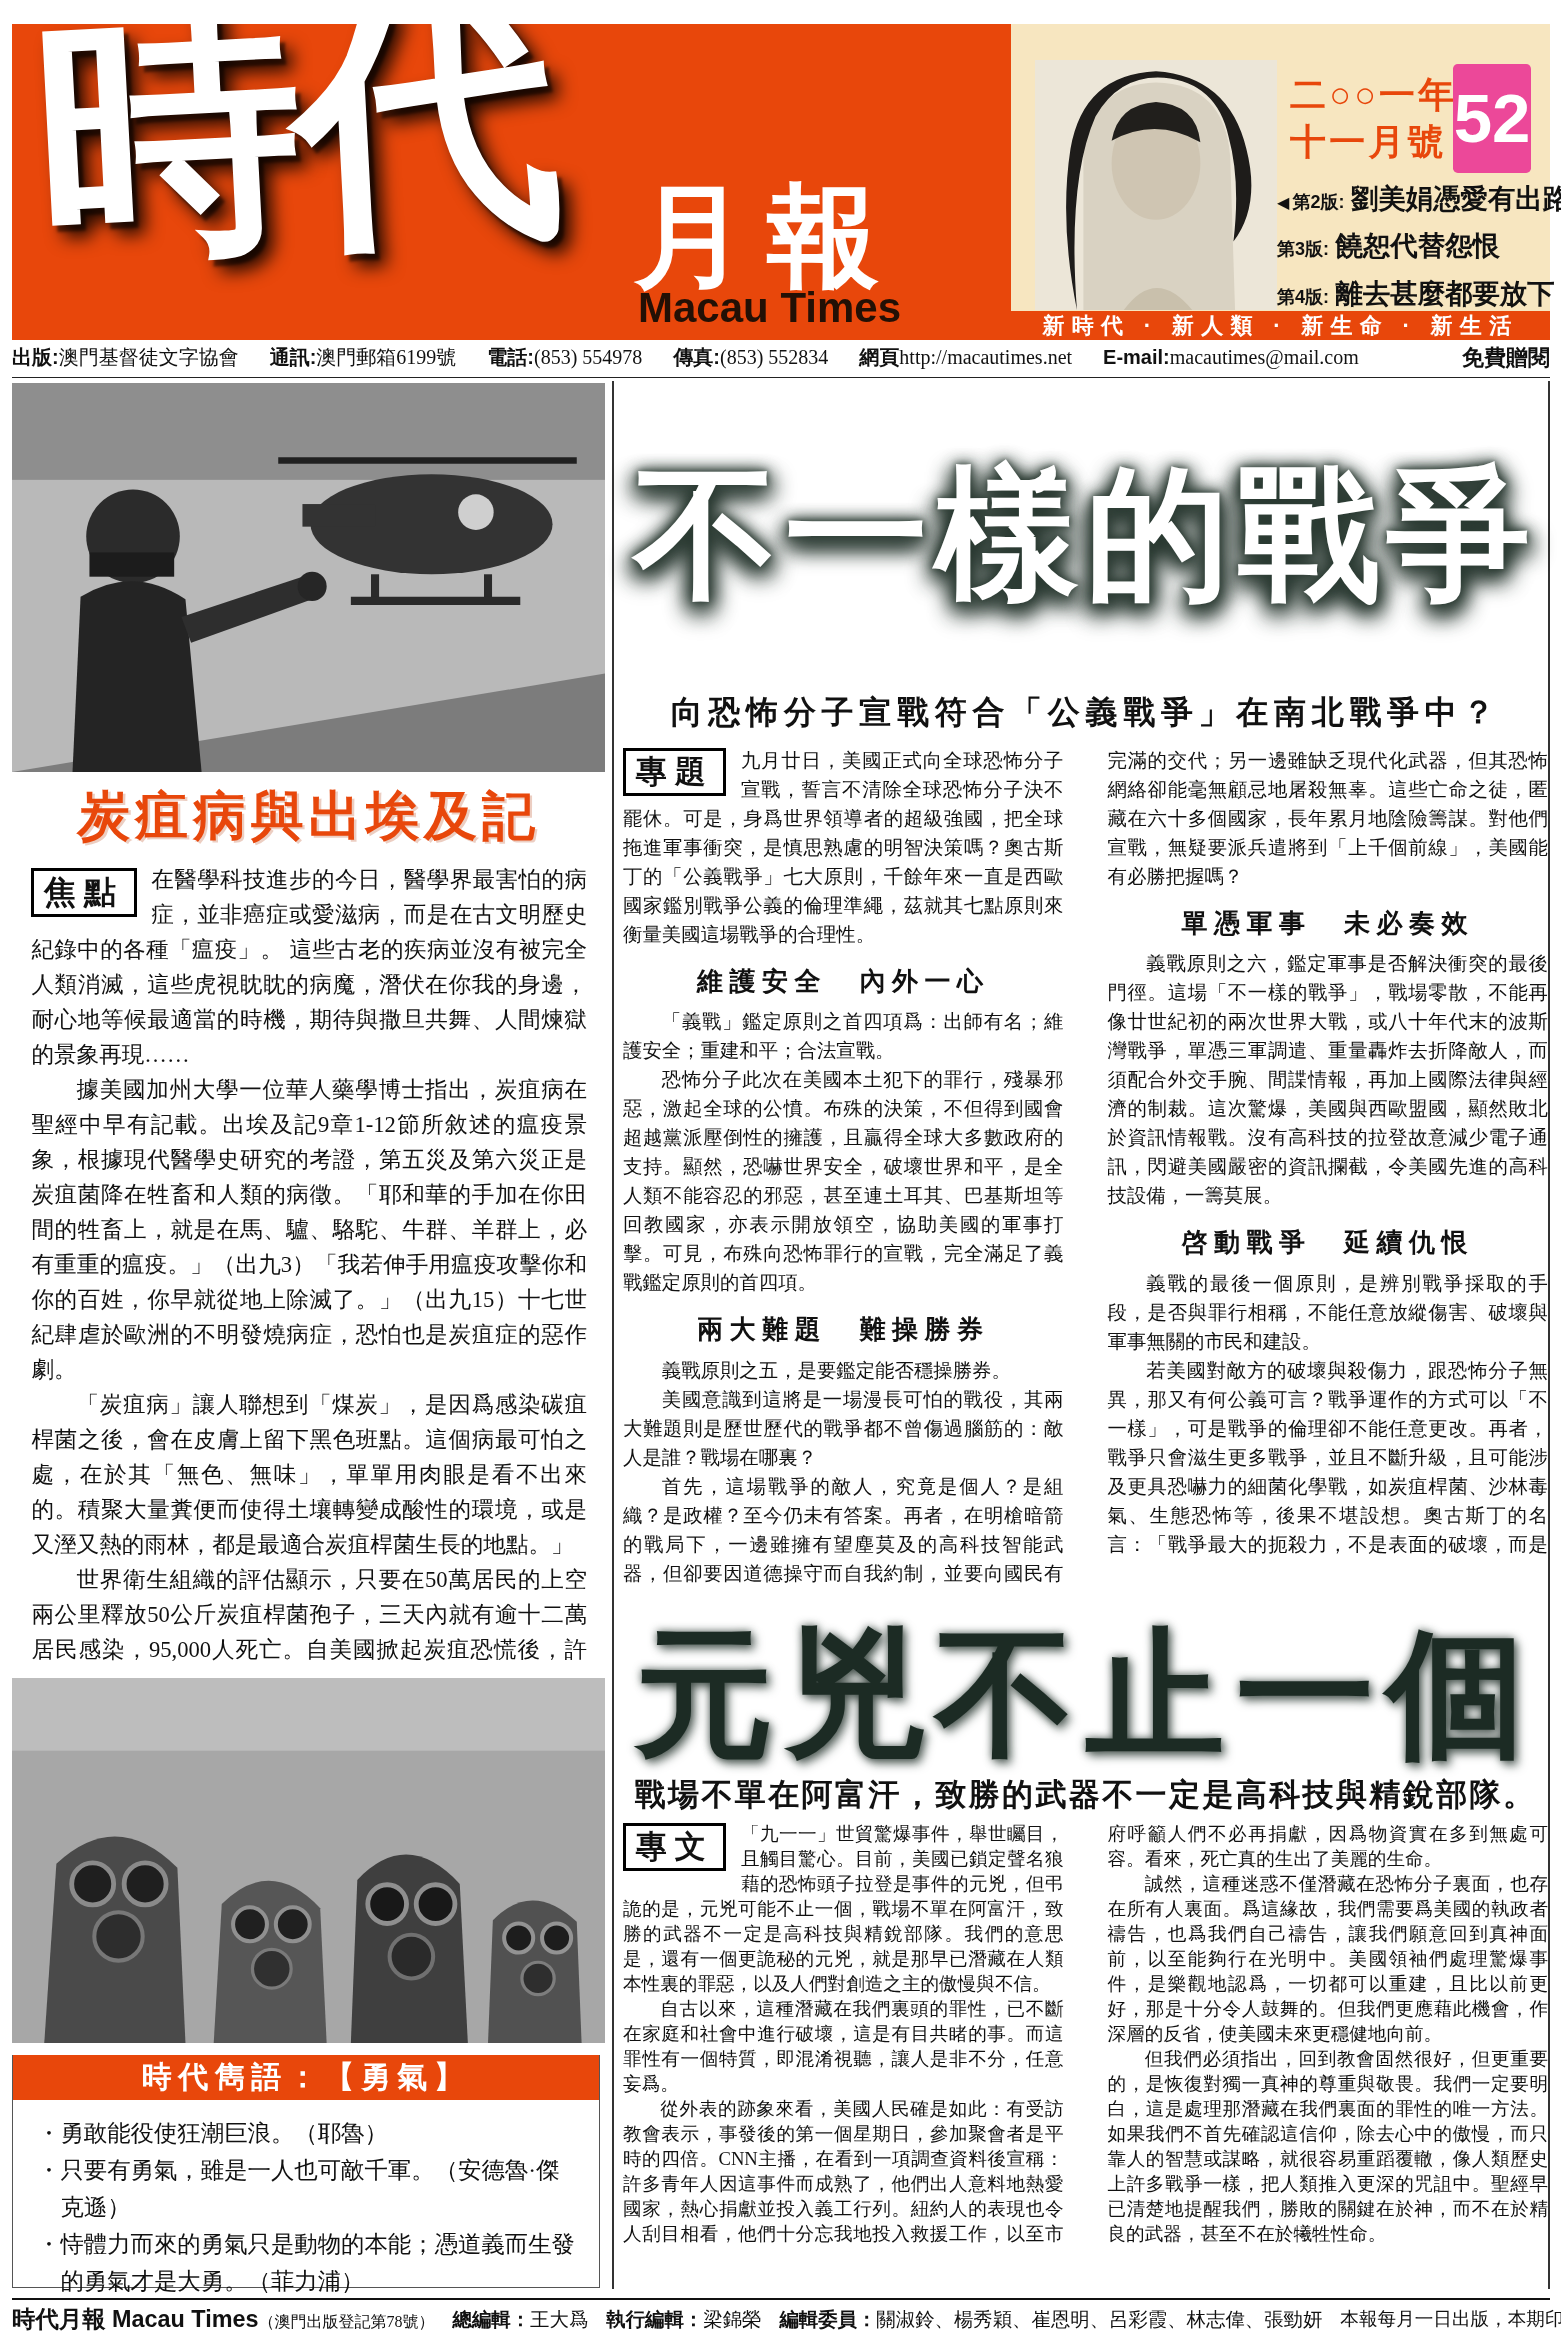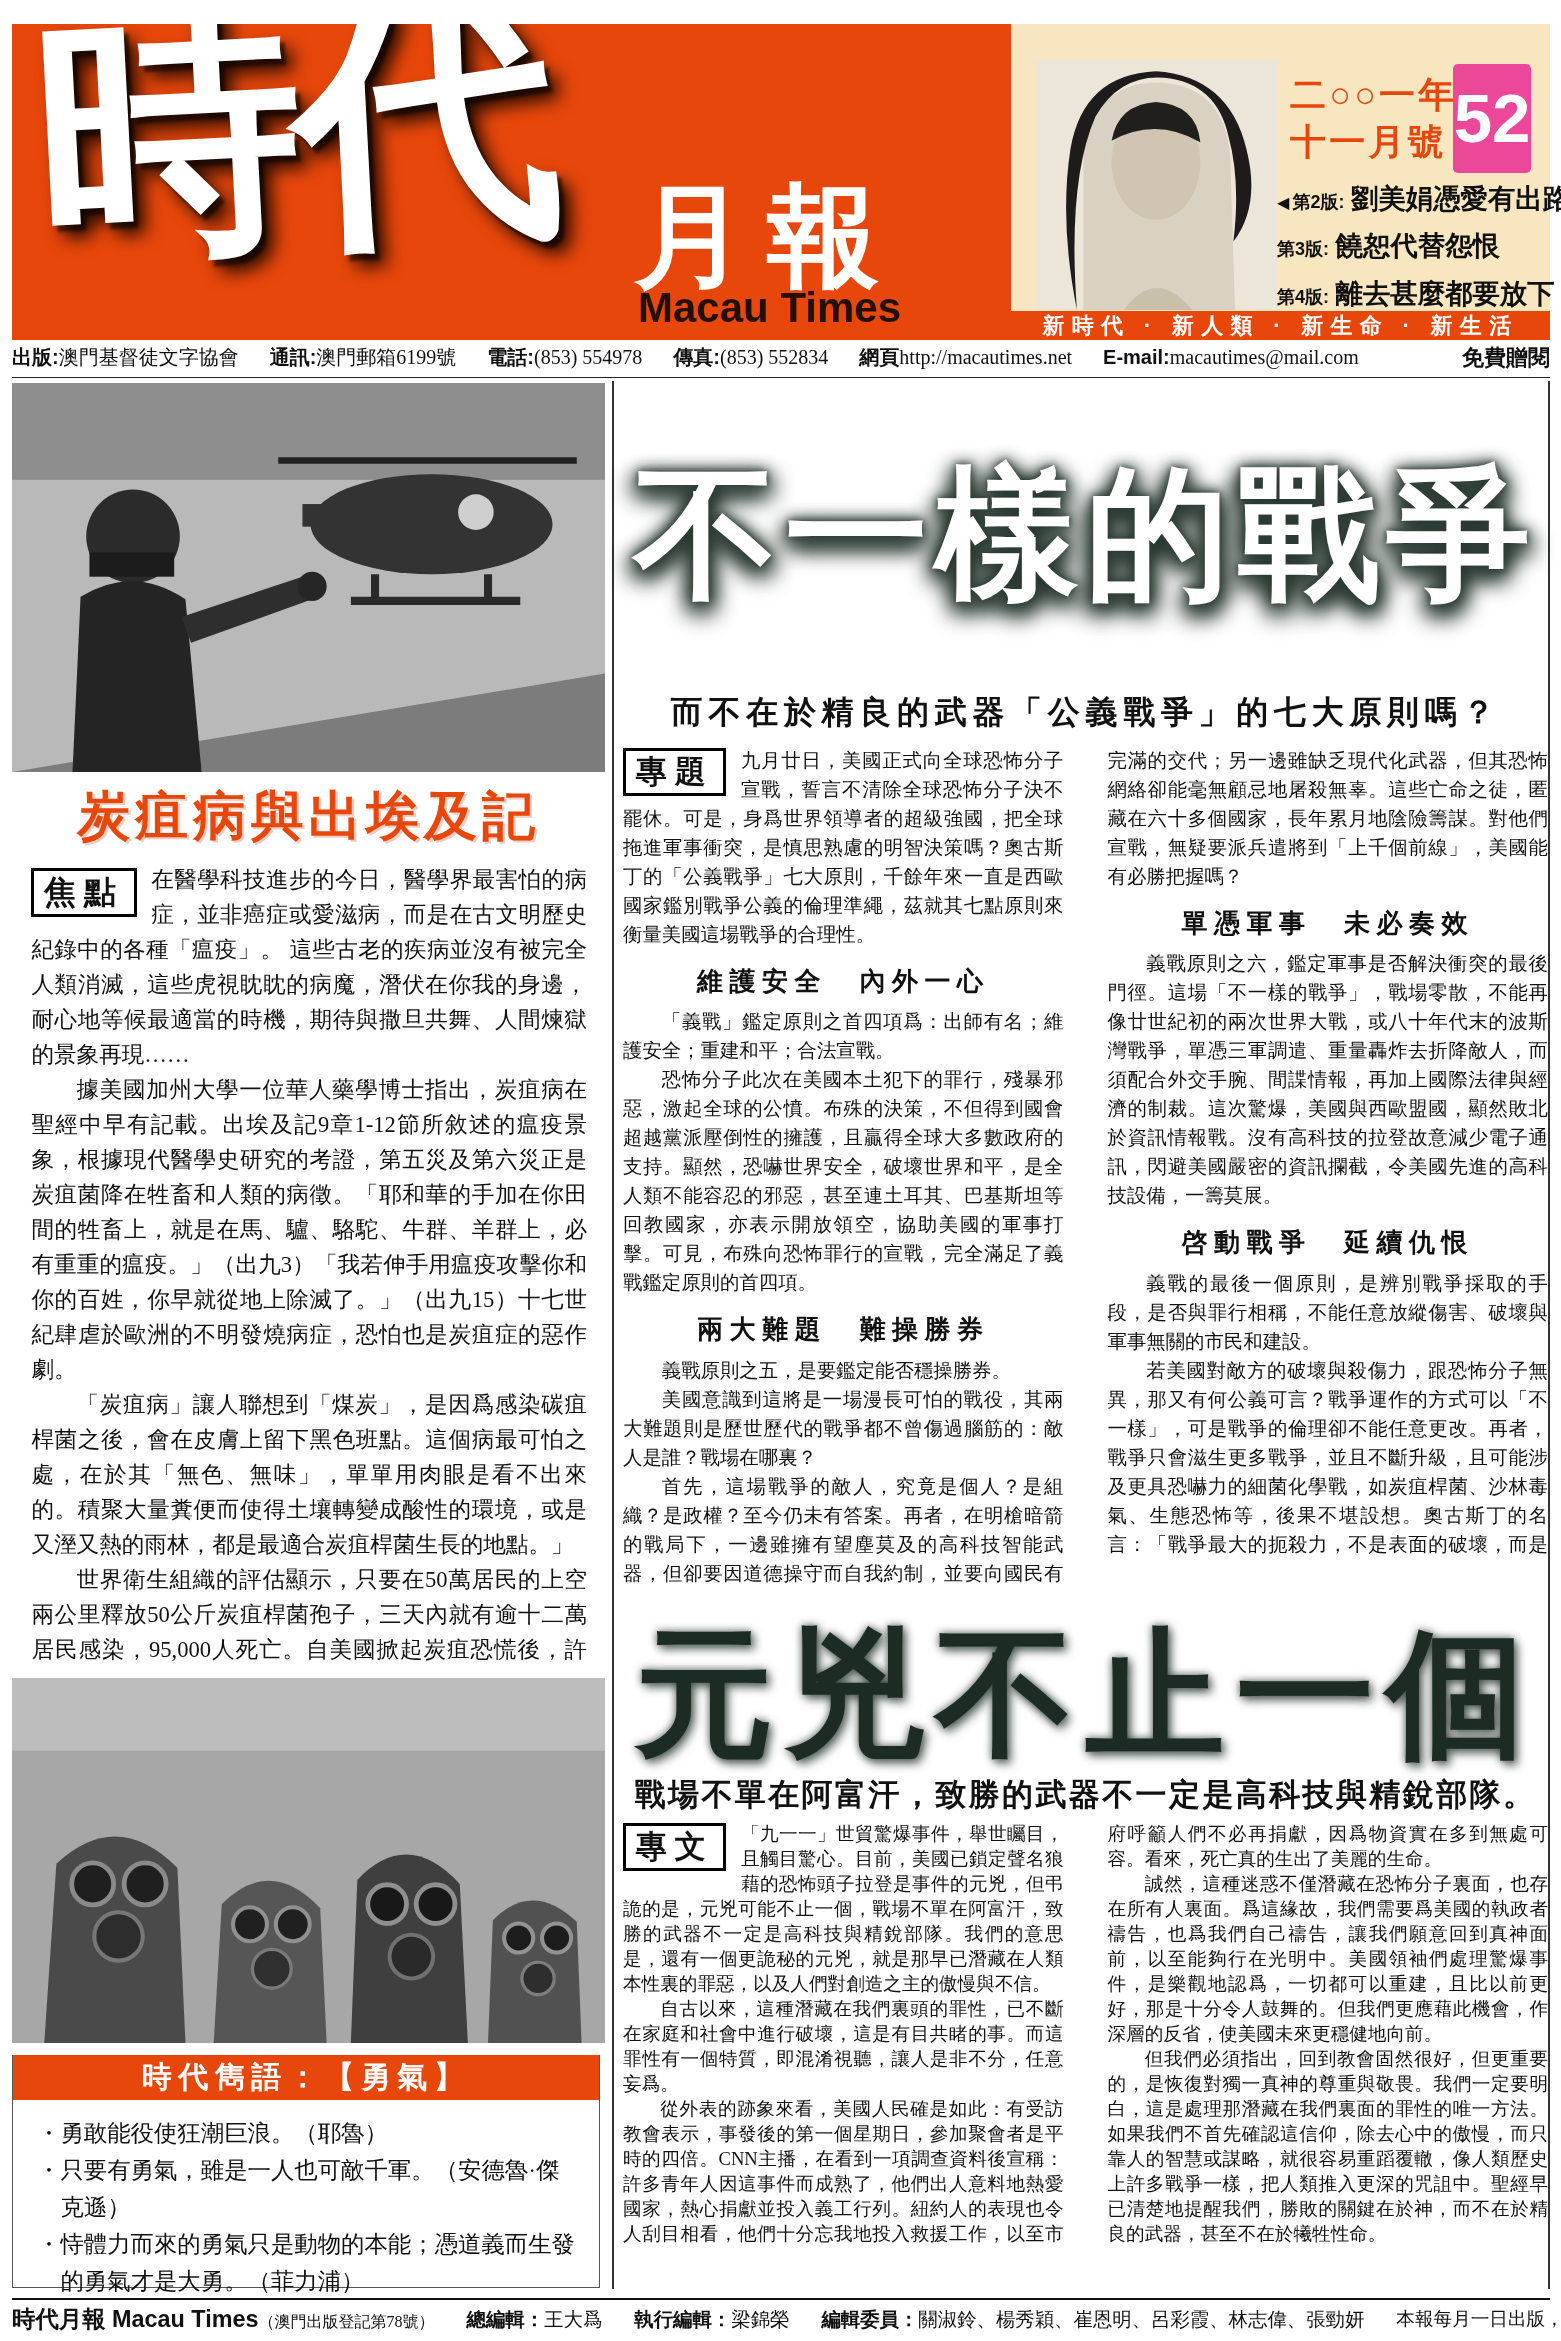--- a/index.html
+++ b/index.html
@@ -84,21 +84,21 @@
   .cols .tagbox { font-size:31px; margin-top:1.6px; }
   .headline2 { left:623px; top:1621px; width:925px; text-align:center; color:#1c2b24;
                font-family:"Liberation Sans", sans-serif; font-weight:bold; font-size:139px; line-height:145px;
                letter-spacing:11.3px; white-space:nowrap;
                text-shadow:0 0 8px rgba(28,43,36,0.75), 4px 4.8px 9.7px rgba(28,43,36,0.55); }
   .st2 { top:1774px; font-size:31px; letter-spacing:2.4px; }
   .cols2 { top:1821px; height:470px; font-size:18.6px; line-height:25px; }
 
   
   .footer { left:12px; top:2298px; width:1538px; height:40px; border-top:2.4px solid #111; display:flex;
-            align-items:center; gap:32px; font-size:19.4px; white-space:nowrap; }
+            align-items:center; gap:18px; font-size:19.4px; white-space:nowrap; }
   .f-name { font-weight:bold; font-size:23.4px; font-family:"Liberation Sans", sans-serif; }
   .f-reg { font-size:16px; }
   .f-pair b { font-family:"Liberation Sans", sans-serif; font-size:19.4px; }
   .f-pub { margin-left:auto; font-size:18.6px; }
 </style>
 </head>
 <body>
 
 <div>
 
@@ -211,21 +211,21 @@
   <div class="abs quote-box">
     <div class="quote-head">時代雋語：【勇氣】</div>
     <ul>
       <li>勇敢能役使狂潮巨浪。（耶魯）</li>
       <li>只要有勇氣，雖是一人也可敵千軍。（安德魯·傑克遜）</li>
       <li>恃體力而來的勇氣只是動物的本能；憑道義而生發的勇氣才是大勇。（菲力浦）</li>
     </ul>
   </div>
 
   <h1 class="abs headline1">不一樣的戰爭</h1>
-  <div class="abs subtitle st1">而不在於精良的武器「公義戰爭」的七大原則嗎？</div>
+  <div class="abs subtitle st1">向恐怖分子宣戰符合「公義戰爭」在南北戰爭中？</div>
 
   <div class="abs cols cols1">
     <span class="tagbox">專題</span>
     <p class="noindent">九月廿日，美國正式向全球恐怖分子宣戰，誓言不清除全球恐怖分子決不罷休。可是，身爲世界領導者的超級強國，把全球拖進軍事衝突，是慎思熟慮的明智決策嗎？奧古斯丁的「公義戰爭」七大原則，千餘年來一直是西歐國家鑑別戰爭公義的倫理準繩，茲就其七點原則來衡量美國這場戰爭的合理性。</p>
     <h3>維護安全　內外一心</h3>
     <p>「義戰」鑑定原則之首四項爲：出師有名；維護安全；重建和平；合法宣戰。</p>
     <p>恐怖分子此次在美國本土犯下的罪行，殘暴邪惡，激起全球的公憤。布殊的決策，不但得到國會超越黨派壓倒性的擁護，且贏得全球大多數政府的支持。顯然，恐嚇世界安全，破壞世界和平，是全人類不能容忍的邪惡，甚至連土耳其、巴基斯坦等回教國家，亦表示開放領空，協助美國的軍事打擊。可見，布殊向恐怖罪行的宣戰，完全滿足了義戰鑑定原則的首四項。</p>
     <h3>兩大難題　難操勝券</h3>
     <p>義戰原則之五，是要鑑定能否穩操勝券。</p>
     <p>美國意識到這將是一場漫長可怕的戰役，其兩大難題則是歷世歷代的戰爭都不曾傷過腦筋的：敵人是誰？戰場在哪裏？</p>

